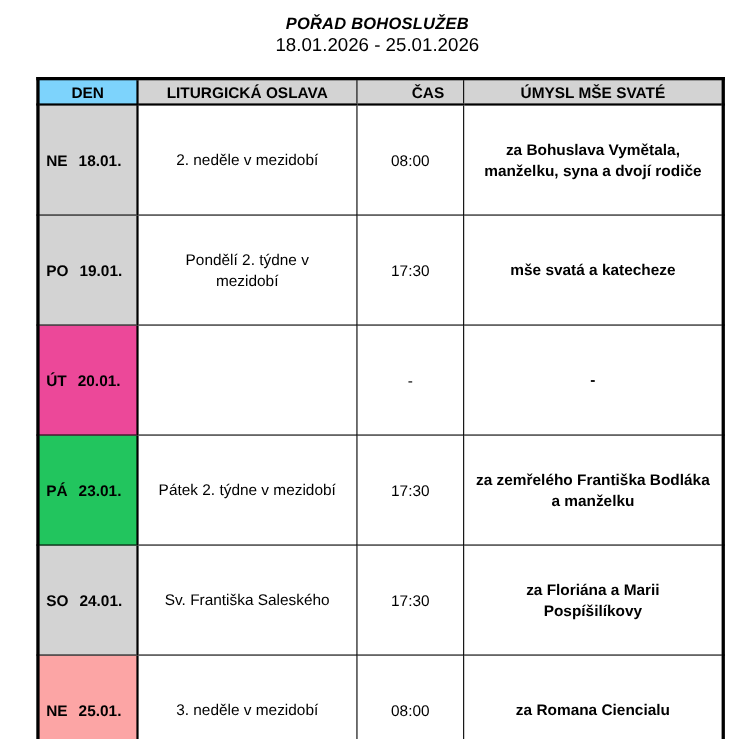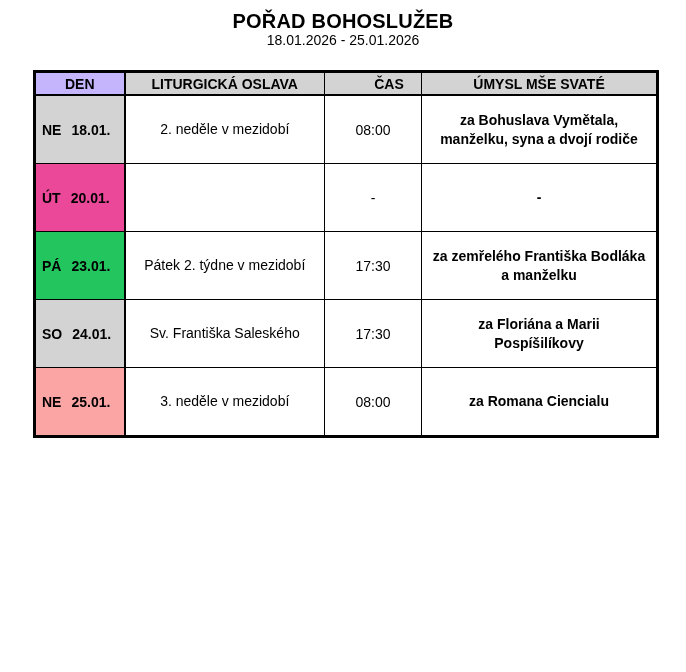--- a/index.html
+++ b/index.html
@@ -6,25 +6,26 @@
   body {
     width: 686px; height: 672px;
     background: #ffffff;
     color: #000000;
     font-family: "Liberation Sans", sans-serif;
     overflow: hidden;
   }
   .titles { text-align: center; padding-top: 12px; }
   .title-line1, .title-line2 {
     font-weight: bold;
-    font-size: 20px;
+    font-size: 15px;
     line-height: 19px;
     letter-spacing: 0.2px;
+    font-style: italic;
   }
-  .title-line3 { font-size: 14px; line-height: 19px; }
+  .title-line3 { font-size: 17px; line-height: 19px; }
 
   table.schedule {
     border-collapse: collapse;
     table-layout: fixed;
     margin: 20px 0 0 33px;
     width: 623px;
     border: 3px solid #000;
   }
   col.c-den { width: 90px; }
   col.c-cel { width: 200px; }
@@ -42,21 +43,21 @@
     padding: 0;
   }
   th.den-h { border-right: 2px solid #000; }
 
   td {
     border: 1px solid #000;
     height: 67px;
     font-size: 14px;
     text-align: center;
     vertical-align: middle;
-    padding: 0;
+    padding: 16px;
   }
   td.day-cell {
     border-right: 2px solid #000;
     text-align: left;
     font-weight: bold;
     padding-left: 6px;
     white-space: nowrap;
   }
   td.day-cell .date { margin-left: 10px; }
   td.cel-cell { padding: 0 14px; line-height: 19px; }
@@ -74,36 +75,44 @@
 
   <table class="schedule">
     <colgroup>
       <col class="c-den">
         <col class="c-cel">
         <col class="c-cas">
         <col class="c-int">
     </colgroup>
     <thead>
       <tr>
-        <th class="den-h" style="background: #c4b5fd;">DEN</th>
+        <th class="den-h" style="background: #7dd3fc;">DEN</th>
         <th style="background: rgb(211, 211, 211);">LITURGICKÁ OSLAVA</th>
         <th style="background: rgb(211, 211, 211); padding-left: 32px;">ČAS</th>
         <th style="background: rgb(211, 211, 211);">ÚMYSL MŠE SVATÉ</th>
       </tr>
     </thead>
     <tbody id="rows">
   <tr>
     <td class="day-cell" style="background: rgb(211, 211, 211);">
       <span class="day">NE</span><span class="date">18.01.</span>
     </td>
     <td class="cel-cell">2. neděle v mezidobí</td>
     <td class="time-cell">08:00</td>
     <td class="int-cell">za Bohuslava Vymětala, manželku, syna a dvojí rodiče</td>
   </tr>
 
+  <tr>
+    <td class="day-cell" style="background: rgb(211, 211, 211);">
+      <span class="day">PO</span><span class="date">19.01.</span>
+    </td>
+    <td class="cel-cell">Pondělí 2. týdne v mezidobí</td>
+    <td class="time-cell">17:30</td>
+    <td class="int-cell">mše svatá a katecheze</td>
+  </tr>
 
   <tr>
     <td class="day-cell" style="background: #ec4899;">
       <span class="day">ÚT</span><span class="date">20.01.</span>
     </td>
     <td class="cel-cell"></td>
     <td class="time-cell">-</td>
     <td class="int-cell">-</td>
   </tr>
 

